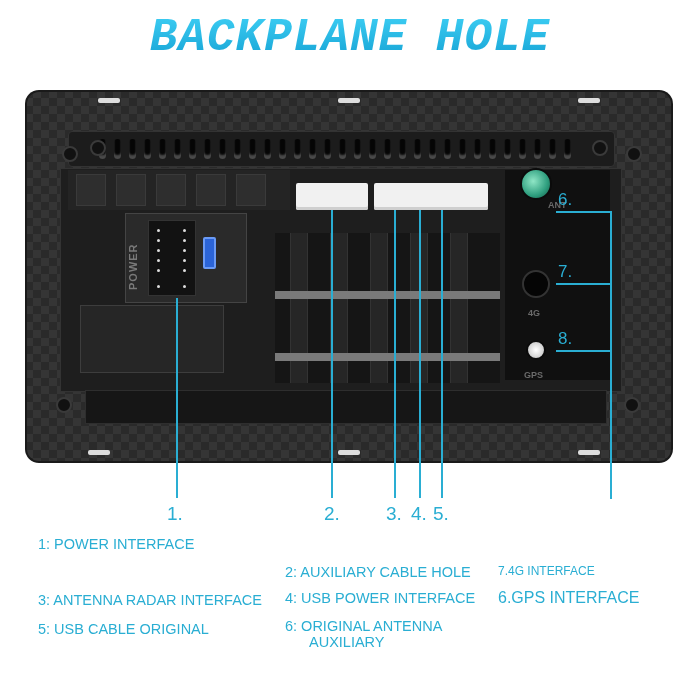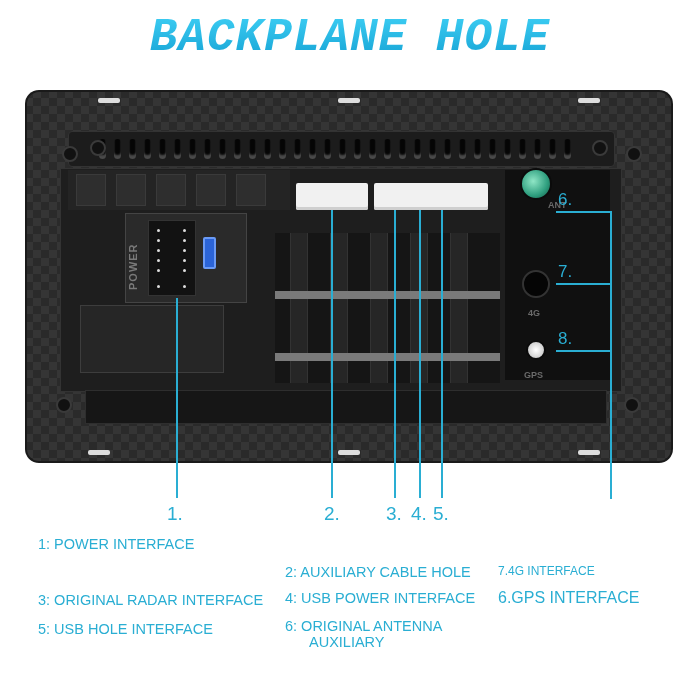--- a/index.html
+++ b/index.html
@@ -180,22 +180,22 @@
 <div class="num" style="left:167px;top:503px">1.</div>
 <div class="num" style="left:324px;top:503px">2.</div>
 <div class="num" style="left:386px;top:503px">3.</div>
 <div class="num" style="left:411px;top:503px">4.</div>
 <div class="num" style="left:433px;top:503px">5.</div>
 <div class="num-sm" style="left:558px;top:190px">6.</div>
 <div class="num-sm" style="left:558px;top:262px">7.</div>
 <div class="num-sm" style="left:558px;top:329px">8.</div>
 
 <div class="legend" style="left:38px;top:536px">1: POWER INTERFACE</div>
-<div class="legend" style="left:38px;top:592px">3: ORIGINAL RADAR INTERFACE</div>
-<div class="legend" style="left:38px;top:621px">5: USB HOLE INTERFACE</div>
+<div class="legend" style="left:38px;top:592px">3: ANTENNA RADAR INTERFACE</div>
+<div class="legend" style="left:38px;top:621px">5: USB CABLE ORIGINAL</div>
 
 <div class="legend" style="left:285px;top:564px">2: AUXILIARY CABLE HOLE</div>
 <div class="legend" style="left:285px;top:590px">4: USB POWER INTERFACE</div>
 <div class="legend" style="left:285px;top:618px">6: ORIGINAL ANTENNA</div>
 <div class="legend" style="left:309px;top:634px">AUXILIARY</div>
 
 <div class="legend" style="left:498px;top:563px;font-size:12px">7.4G INTERFACE</div>
 <div class="legend" style="left:498px;top:589px;font-size:16px">6.GPS INTERFACE</div>
 
 </body></html>

